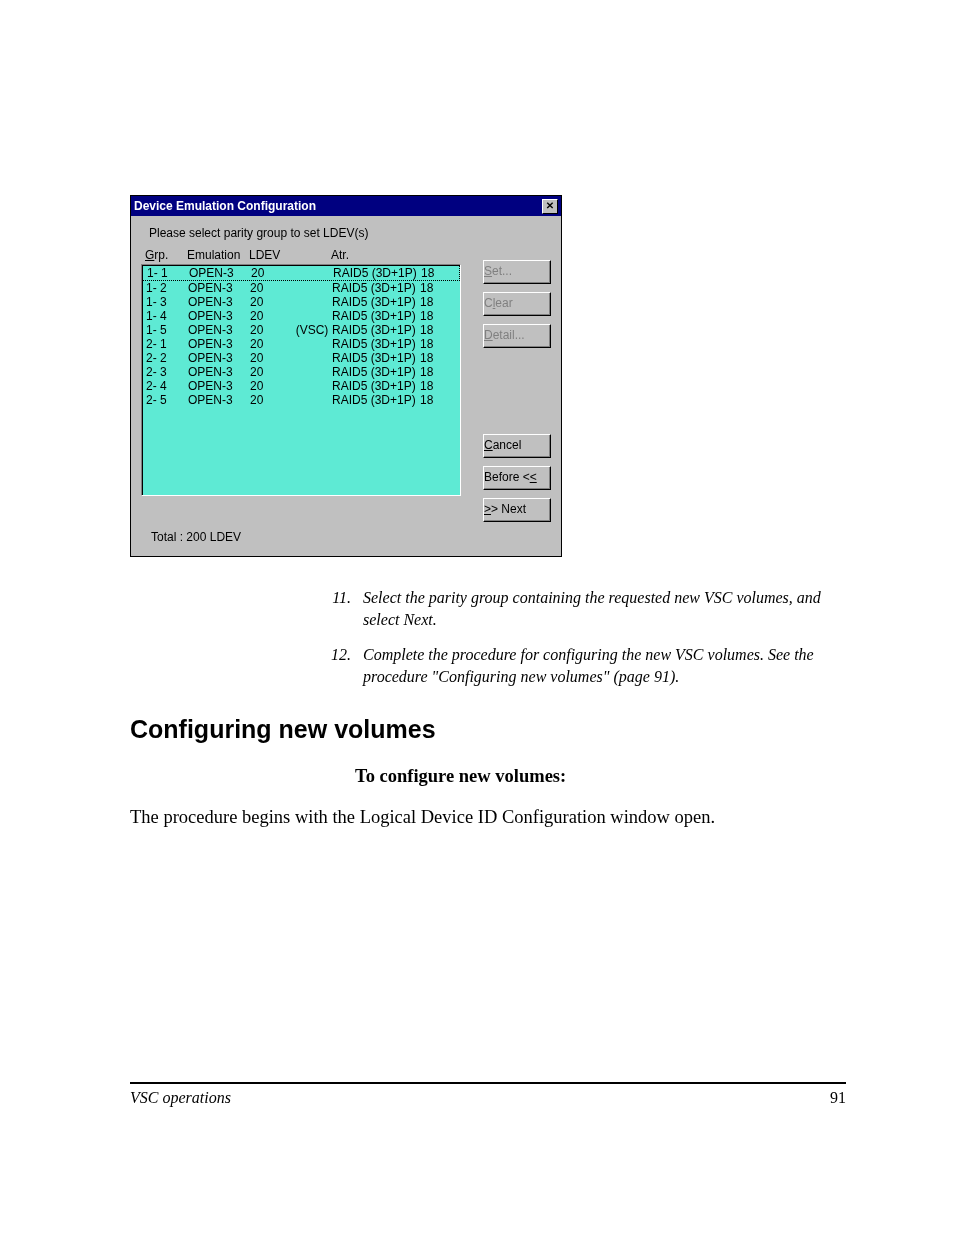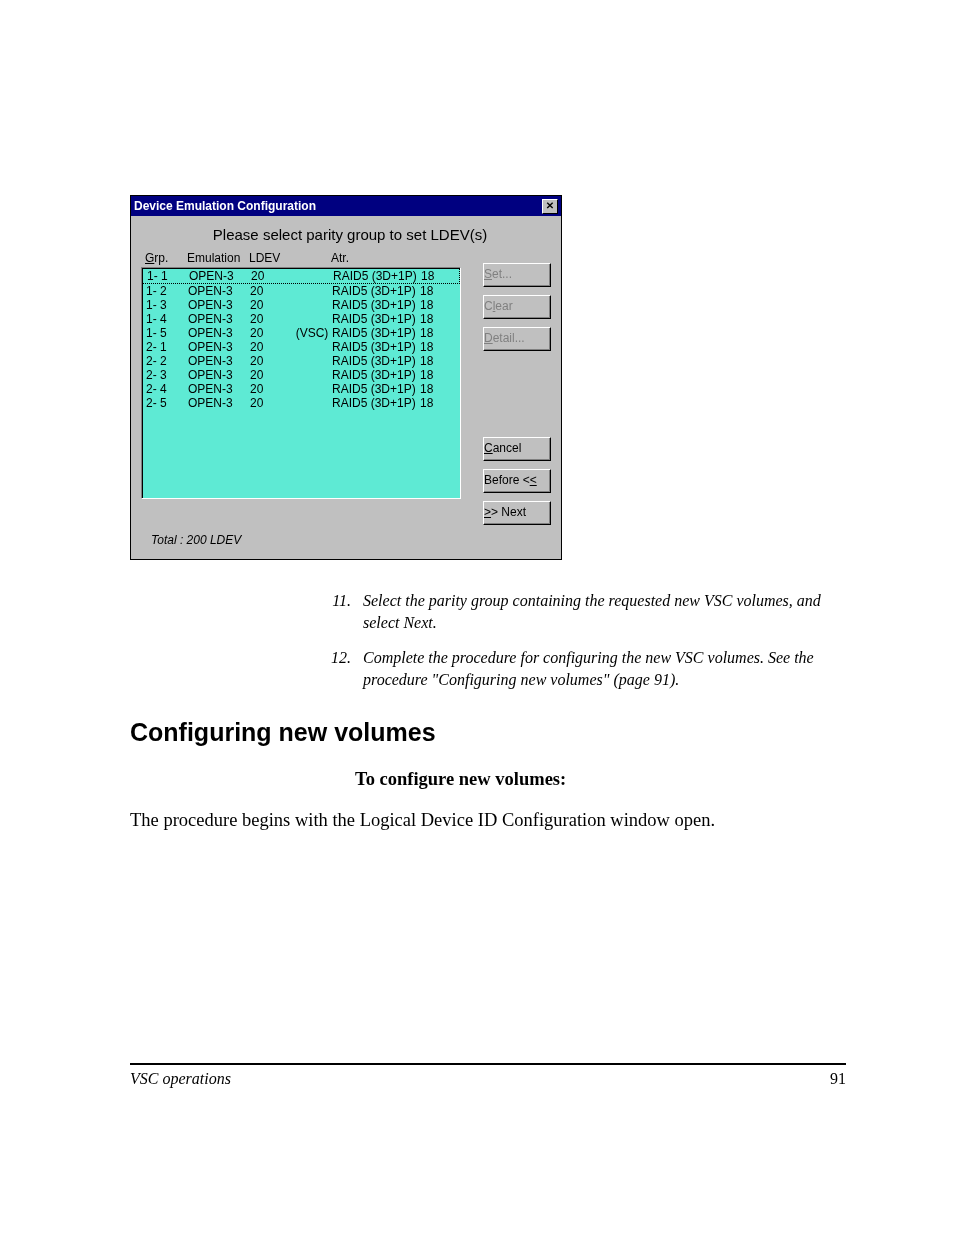--- a/index.html
+++ b/index.html
@@ -55,22 +55,21 @@
     border-right: 1px solid #000;
     border-bottom: 1px solid #000;
     color: #000;
     font-size: 10px;
     line-height: 11px;
     text-align: center;
     font-weight: bold;
   }
   .instr {
     padding: 10px 10px 4px 18px;
-    font-size: 15px;
-    text-align: center;
+    font-size: 12px;
   }
   .body {
     display: flex;
     padding: 4px 10px 4px 10px;
   }
   .listwrap { flex: 1; }
   .headers {
     display: flex;
     font-size: 12px;
     padding: 0 0 2px 4px;
@@ -118,21 +117,20 @@
     border-bottom: 1px solid #000;
     font-size: 12px;
     text-align: left;
     line-height: 20px;
     box-shadow: inset -1px -1px 0 #808080;
   }
   .winbtn.disabled { color: #808080; }
   .total {
     padding: 4px 10px 12px 20px;
     font-size: 12px;
-    font-style: italic;
   }
   ol.steps {
     margin: 0 0 8px 195px;
     padding: 0 0 0 30px;
     font-size: 16px;
     font-style: italic;
   }
   ol.steps li {
     margin-bottom: 14px;
     line-height: 1.35;
@@ -146,21 +144,21 @@
   }
   .bold-intro {
     font-weight: bold;
     font-size: 18.5px;
     margin-bottom: 18px;
   }
   .footer {
     position: absolute;
     left: 130px;
     right: 108px;
-    bottom: 147px;
+    bottom: 128px;
   }
   .footer-line {
     border-top: 2px solid #000;
     margin-bottom: 5px;
   }
   .footer-row {
     display: flex;
     justify-content: space-between;
     font-size: 16px;
   }

